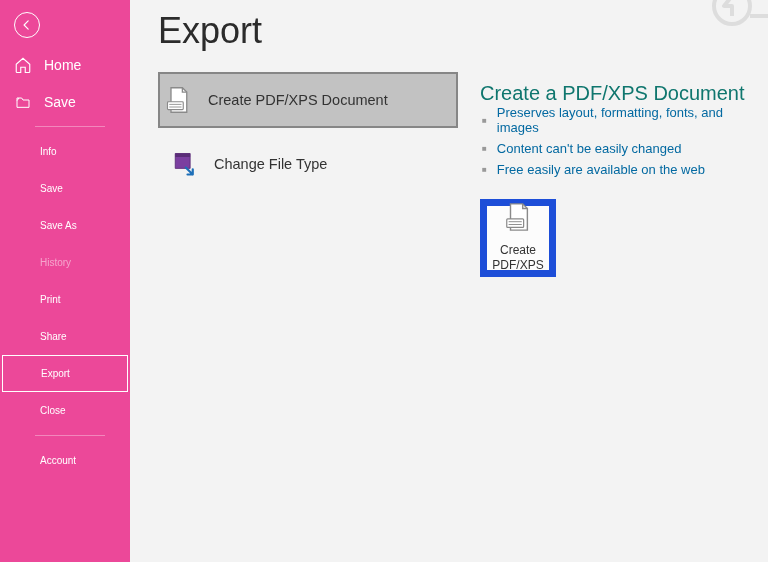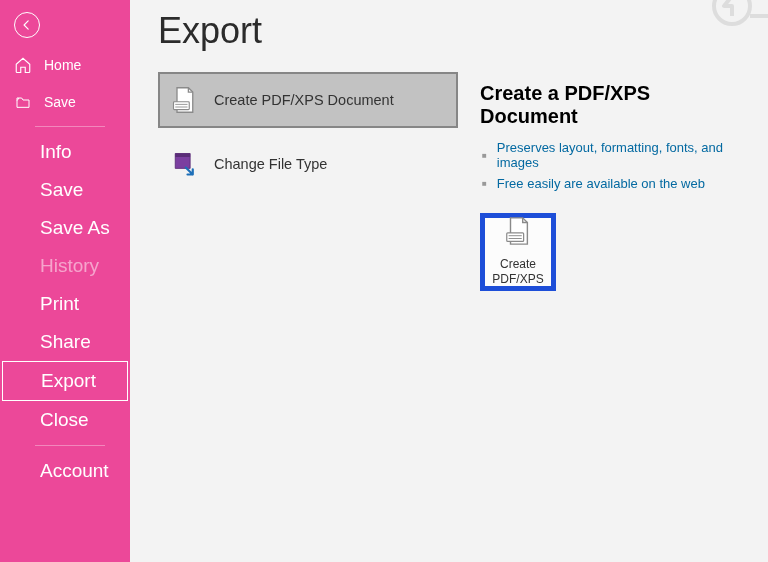--- a/index.html
+++ b/index.html
@@ -2,40 +2,40 @@
 <html><head>
 <meta charset="utf-8">
 <style>
   * { box-sizing: border-box; margin: 0; padding: 0; }
   html, body { width: 768px; height: 562px; font-family: "Segoe UI", Arial, sans-serif; overflow: hidden; background: #f3f3f3; }
   .app { display: flex; width: 100%; height: 100%; }
   .sidebar { width: 130px; background: #ec4899; color: #fff; display: flex; flex-direction: column; padding-top: 8px; position: relative; }
   .back-btn { width: 26px; height: 26px; margin: 4px 0 8px 14px; border: 1.5px solid #fff; border-radius: 50%; display: flex; align-items: center; justify-content: center; cursor: pointer; }
   .back-btn svg { width: 14px; height: 14px; fill: none; stroke: #fff; stroke-width: 2; }
   .side-item { display: flex; align-items: center; padding: 8px 14px; font-size: 14px; cursor: pointer; min-height: 37px; }
-  .side-item.sub { padding-left: 40px; font-size: 19px; }
+  .side-item.sub { padding-left: 40px; font-size: 10px; }
   .side-item.sub.disabled { color: rgba(255,255,255,0.5); cursor: default; text-align: right; }
   .side-item.selected { border: 1.5px solid #fff; margin: 0 2px; padding-left: 38px; }
   .side-icon { width: 18px; margin-right: 12px; display:flex; align-items:center; justify-content:center; }
   .side-icon svg { stroke: #fff; fill: none; stroke-width: 1.5; }
   .divider { border: none; border-top: 1px solid rgba(255,255,255,0.35); margin: 6px 25px 6px 35px; }
 
   .main { flex: 1; background: #f3f3f3; position: relative; padding: 10px 20px 0 28px; }
   .title { font-size: 36px; font-weight: 300; color: #2b2b2b; margin-bottom: 20px; }
   .content { display: flex; }
   .options { width: 300px; }
   .opt { display: flex; align-items: center; padding: 22px 12px; font-size: 14.5px; color: #333; cursor: pointer; }
   .opt .opt-icon { width: 28px; height: 28px; margin-right: 16px; display:flex; align-items:center; justify-content:center; }
-  .opt.selected { background: #c2c2c2; border: 2px solid #868686; padding: 12px 10px; }
+  .opt.selected { background: #c2c2c2; border: 2px solid #868686; padding: 12px 4px; }
   .detail { flex: 1; padding: 10px 0 0 22px; }
-  .detail-title { color: #000000; font-size: 20px; font-weight: 700; margin-bottom: 12px; }
+  .detail-title { color: #0f766e; font-size: 20px; font-weight: 400; margin-bottom: 0; }
   .bullets { list-style: none; }
   .bullets li { font-size: 13px; color: #0369a1; margin-bottom: 6px; display:flex; align-items:center; }
   .bullets li::before { content: "■"; color: #999; font-size: 8px; margin-right: 10px; margin-left:2px; }
-  .big-btn { margin-top: 22px; width: 76px; height: 78px; background: #fcfcfc; border: 5px solid #1d4ed8; display: flex; flex-direction: column; align-items: center; justify-content: center; cursor: pointer; font-size: 12px; color:#333; text-align:center; line-height:1.3; }
+  .big-btn { margin-top: 22px; width: 76px; height: 78px; background: #fcfcfc; border: 7px solid #1d4ed8; display: flex; flex-direction: column; align-items: center; justify-content: center; cursor: pointer; font-size: 12px; color:#333; text-align:center; line-height:1.3; }
   .big-btn .bicon { margin-bottom: 6px; }
 
   
   .watermark { position: absolute; top: -14px; right: -12px; opacity: 0.15; pointer-events:none; }
   .watermark svg { stroke:#666; fill:none; stroke-width:4; }
 </style>
 </head>
 <body>
 
 <div class="app">
@@ -132,20 +132,21 @@
             </svg>
           </span>
           <span>Change File Type</span>
         </div>
       </div>
 
       <div class="detail">
         <div class="detail-title">Create a PDF/XPS Document</div>
         <ul class="bullets">
           <li>Preserves layout, formatting, fonts, and images</li>
+          <li>Content can't be easily changed</li>
           <li>Free easily are available on the web</li>
         </ul>
         <div class="big-btn">
           <span class="bicon">
             <svg width="30" height="30" viewBox="0 0 32 32">
               <path d="M8 2h13l5 5v23H8z" fill="#fff" stroke="#8a8a8a" stroke-width="1.5"></path>
               <path d="M21 2v5h5" fill="none" stroke="#8a8a8a" stroke-width="1.5"></path>
               <rect x="4" y="18" width="18" height="9" rx="1" fill="#fff" stroke="#8a8a8a" stroke-width="1.3"></rect>
               <path d="M6 21h14M6 24h14" stroke="#8a8a8a" stroke-width="1"></path>
             </svg>

